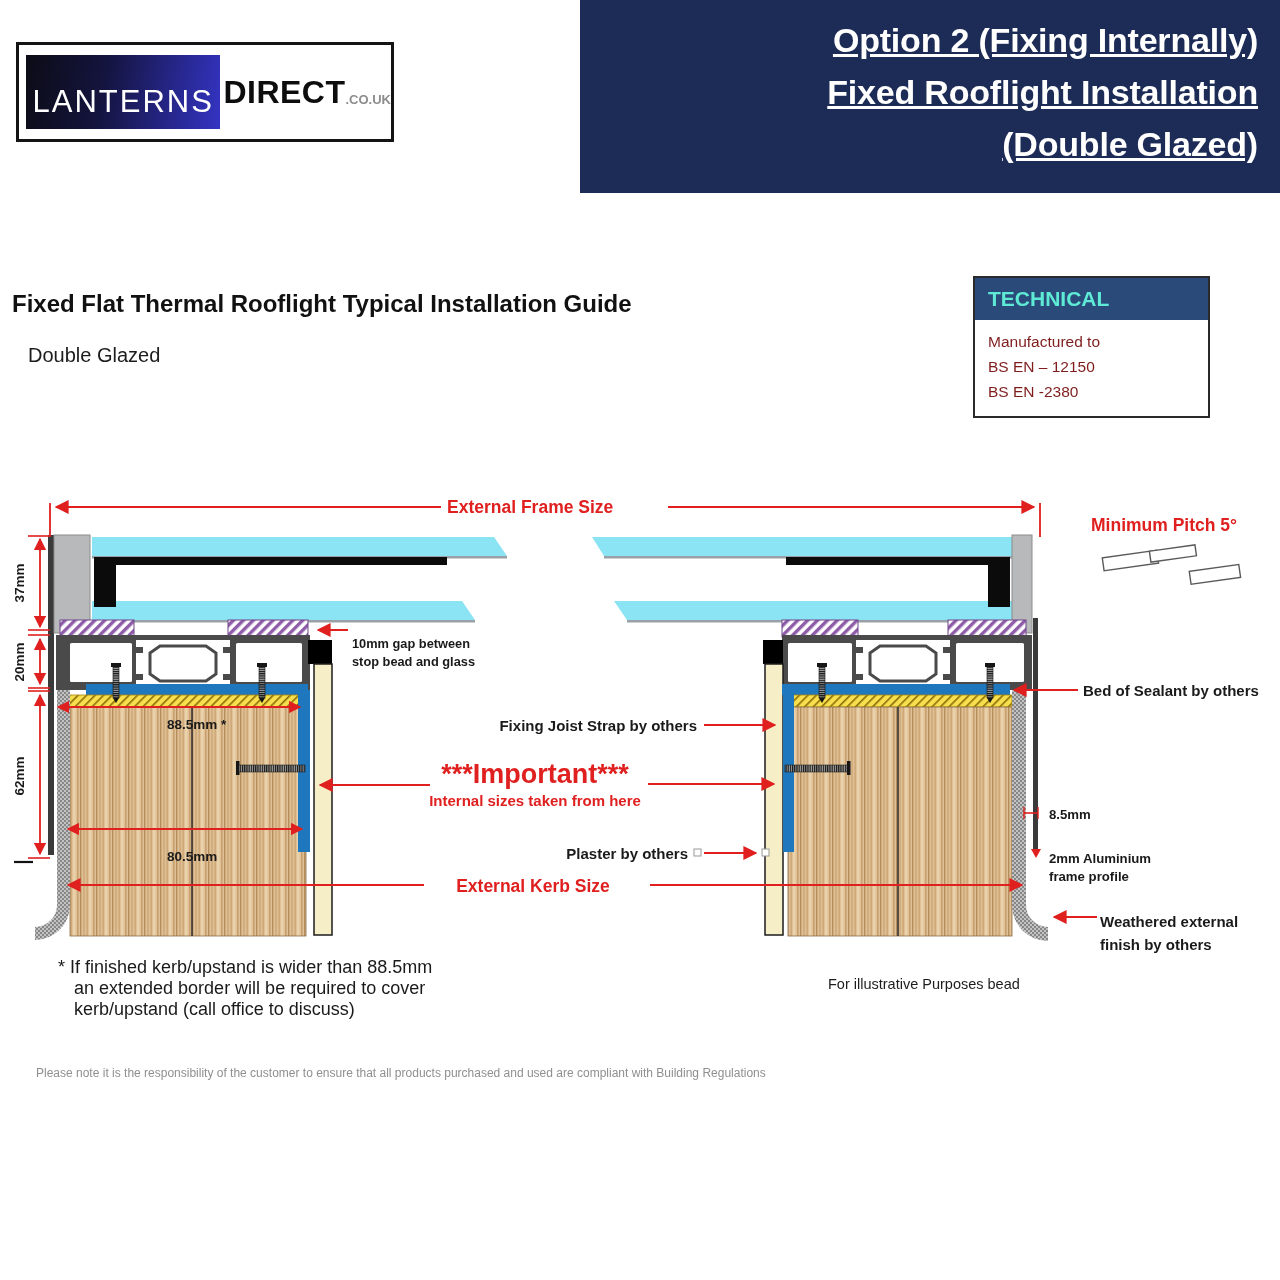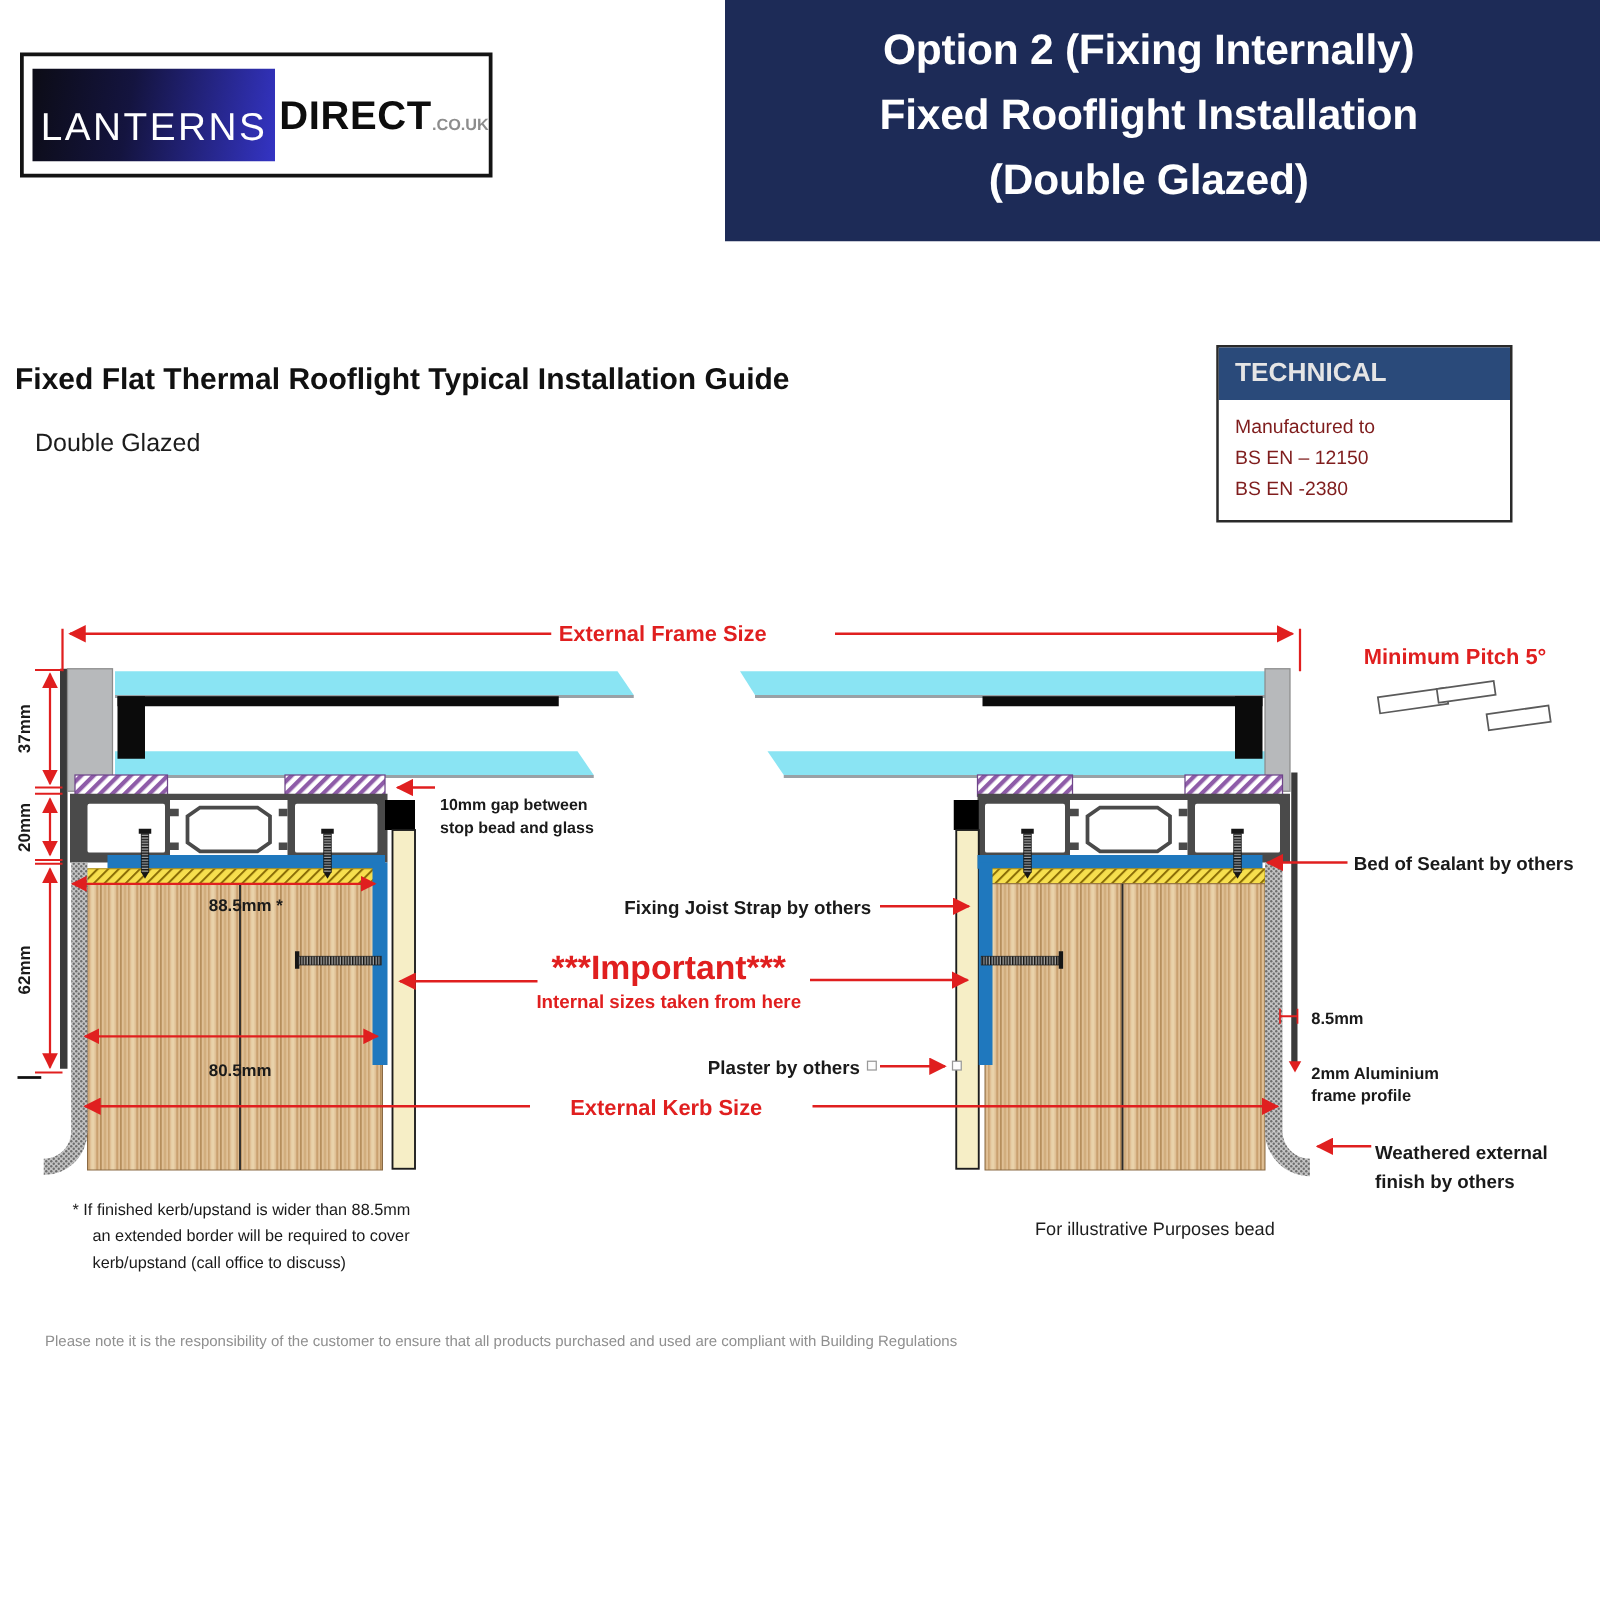--- a/index.html
+++ b/index.html
@@ -10,35 +10,35 @@
   .logo-box{position:absolute;left:16px;top:42px;width:372px;height:94px;border:3px solid #141414;
     background:#fff;display:flex;align-items:center;}
   .logo-grad{margin-left:7px;width:204px;height:74px;display:flex;align-items:center;justify-content:center;
     background:linear-gradient(100deg,#0c0c16 0%,#14143f 40%,#3434c4 100%);}
   .logo-grad span{color:#fff;font-size:31px;font-weight:400;letter-spacing:2px;margin-top:20px;}
   .logo-direct{color:#0d0d0d;font-size:32px;font-weight:800;letter-spacing:.5px;margin-left:3px;}
   .logo-couk{color:#8d8d8d;font-size:13px;font-weight:700;margin-top:14px;}
 
   
   .hdr{position:absolute;left:580px;top:0;width:700px;height:193px;background:#1d2b57;
-    color:#fff;text-align:center;padding:14px 22px 0 0;box-sizing:border-box;}
+    color:#fff;text-align:right;padding:14px 22px 0 0;box-sizing:border-box;text-decoration:underline;}
   .hdr div{font-size:34px;font-weight:600;line-height:52px;letter-spacing:-0.2px;}
 
   .doc-title{position:absolute;left:12px;top:290px;font-size:24px;font-weight:700;color:#111;}
   .doc-subtitle{position:absolute;left:28px;top:344px;font-size:20px;color:#1c1c1c;}
 
   
   .tech{position:absolute;left:973px;top:276px;width:237px;border:2px solid #2a2a2a;background:#fff;box-sizing:border-box;}
-  .tech-head{background:#2a4a7a;color:#e5e5e5;font-size:21px;font-weight:700;padding:9px 0 9px 13px;}
+  .tech-head{background:#2a4a7a;color:#5eead4;font-size:21px;font-weight:700;padding:9px 0 9px 13px;}
   .tech-body{padding:9px 13px 12px 13px;}
   .tech-body div{font-size:15.5px;color:#7f1d1d;line-height:25px;}
 
   .diagram-svg{position:absolute;left:0;top:480px;width:1280px;height:480px;}
 
-  .footnote{position:absolute;left:58px;top:957px;font-size:13px;color:#1a1a1a;line-height:21px;}
+  .footnote{position:absolute;left:58px;top:957px;font-size:18px;color:#1a1a1a;line-height:21px;}
   .footnote .fn2{padding-left:16px;}
   .illustrative{position:absolute;left:828px;top:976px;font-size:14.5px;color:#1d1d1d;}
   .bottom-note{position:absolute;left:36px;top:1066px;font-size:12px;color:#8f8f8f;text-align:center;}
 
   svg text{font-family:"Liberation Sans",sans-serif;}
   .t-red{fill:#e01f1f;font-weight:700;}
   .t-blk{fill:#1a1a1a;font-weight:700;}
 </style>
 </head>
 <body>

